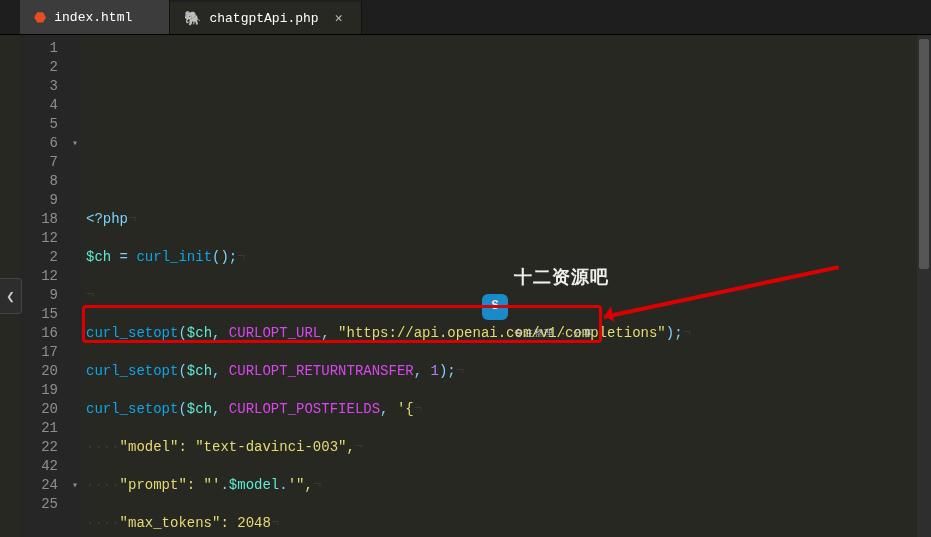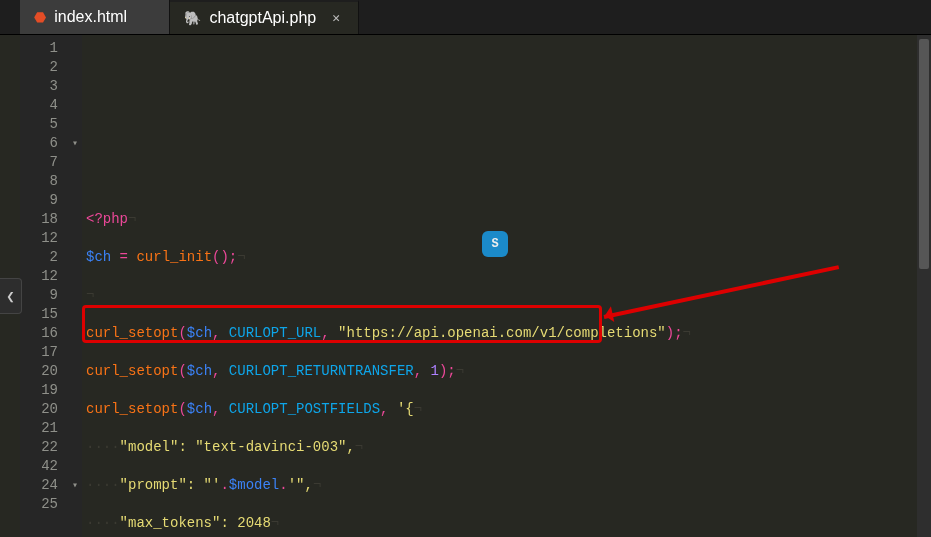--- a/index.html
+++ b/index.html
@@ -53,21 +53,21 @@
     min-width:150px;
     background:var(--bg-tab-inactive);
   }
   .tab.active{
     background:var(--bg-tab-active);
     border-top:2px solid #1e1e1e;
   }
   .tab .icon{font-size:14px;}
   .icon.html5{color:#e44d26;}
   .icon.php{color:#8892bf;}
-  .tab .label{font-family:Liberation Sans, sans-serif;font-size:16px;color:#fff;}
+  .tab .label{font-family:Liberation Mono, monospace;font-size:13px;color:#fff;}
   .tab .close{color:#bbb;font-size:13px;margin-left:4px;width:16px;height:16px;display:inline-flex;align-items:center;justify-content:center;}
 
   
   .side-flap{
     position:absolute; left:0; top:278px; width:22px; height:36px;
     background:#2d2d2d; border:1px solid #444; border-left:none;
     border-radius:0 4px 4px 0;
     display:flex;align-items:center;justify-content:center;
     color:#ccc; z-index:3; cursor:pointer;
     font-size:14px;
@@ -101,26 +101,26 @@
   .code{
     flex:1;
     padding:4px 0 4px 4px;
     background:var(--bg-editor);
     white-space:pre;
     position:relative;
   }
   .code .line{height:19px;display:block;}
 
   
-  .k{color:#f97316;}     
+  .k{color:#0ea5e9;}     
   .s{color:#e6db74;}     
-  .v{color:#0ea5e9;}  
+  .v{color:#d946ef;}  
   .n{color:#ae81ff;}     
-  .p{color:#ec4899;}     
-  .dv{color:#3b82f6;text-align:right;}    
+  .p{color:#7dd3fc;}     
+  .dv{color:#5eead4;text-align:right;}    
   .ws{color:#3b3a32;}    
 
   
   .hl-box{
     position:absolute;
     left:0; top:calc(4px + 14*19px);
     width:520px; height:38px;
     border:3px solid var(--hl-border);
     border-radius:4px;
     pointer-events:none;
@@ -248,20 +248,24 @@
 
   <div class="code">
 
     
     <div class="hl-box"></div>
     <div class="arrow-line"></div>
 
     
     <div class="watermark">
       <div class="logo"><span>S</span></div>
+      <div class="txt">
+        <div class="big">十二资源吧</div>
+        <div class="small">专注整理 · 分享</div>
+      </div>
     </div>
 
 <span class="line"><span class="p">&lt;?php</span><span class="ws">¬</span></span>
 <span class="line"><span class="dv">$ch</span><span class="p"> = </span><span class="k">curl_init</span><span class="p">();</span><span class="ws">¬</span></span>
 <span class="line"><span class="ws">¬</span></span>
 <span class="line"><span class="k">curl_setopt</span><span class="p">(</span><span class="dv">$ch</span><span class="p">, </span><span class="v">CURLOPT_URL</span><span class="p">, </span><span class="s">"https://api.openai.com/v1/completions"</span><span class="p">);</span><span class="ws">¬</span></span>
 <span class="line"><span class="k">curl_setopt</span><span class="p">(</span><span class="dv">$ch</span><span class="p">, </span><span class="v">CURLOPT_RETURNTRANSFER</span><span class="p">, </span><span class="n">1</span><span class="p">);</span><span class="ws">¬</span></span>
 <span class="line"><span class="k">curl_setopt</span><span class="p">(</span><span class="dv">$ch</span><span class="p">, </span><span class="v">CURLOPT_POSTFIELDS</span><span class="p">, </span><span class="s">'{</span><span class="ws">¬</span></span>
 <span class="line"><span class="ws">····</span><span class="s">"model": "text-davinci-003",</span><span class="ws">¬</span></span>
 <span class="line"><span class="ws">····</span><span class="s">"prompt": "'</span><span class="p">.</span><span class="dv">$model</span><span class="p">.</span><span class="s">'",</span><span class="ws">¬</span></span>

